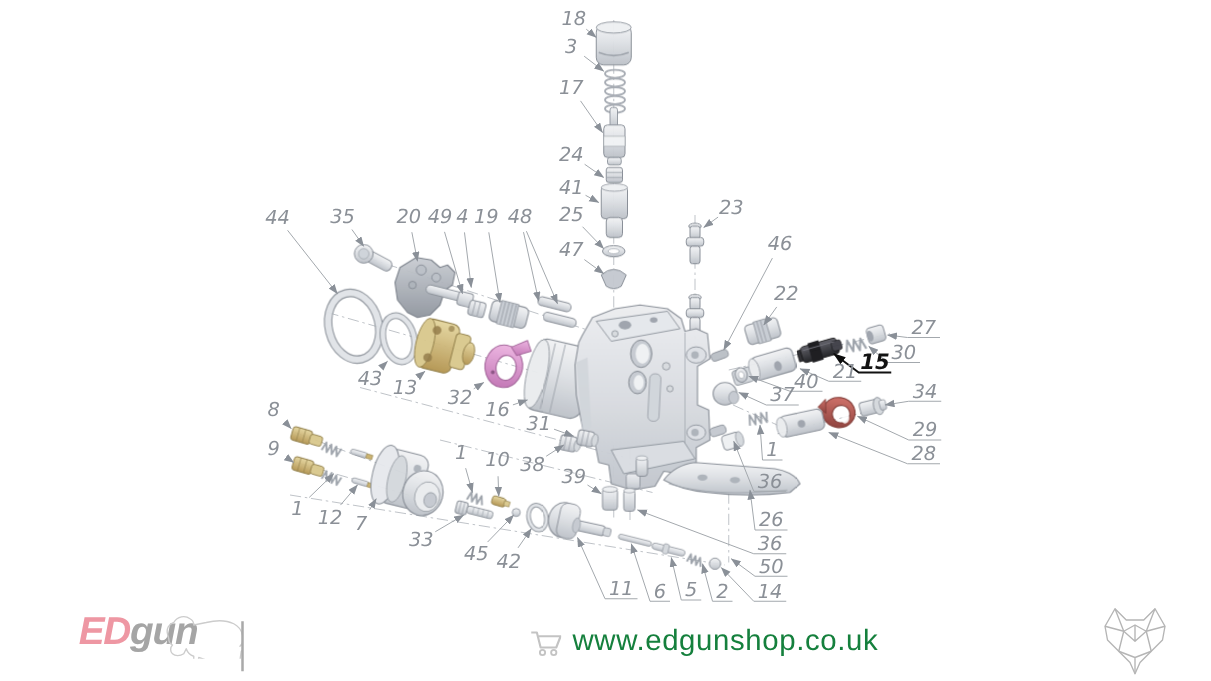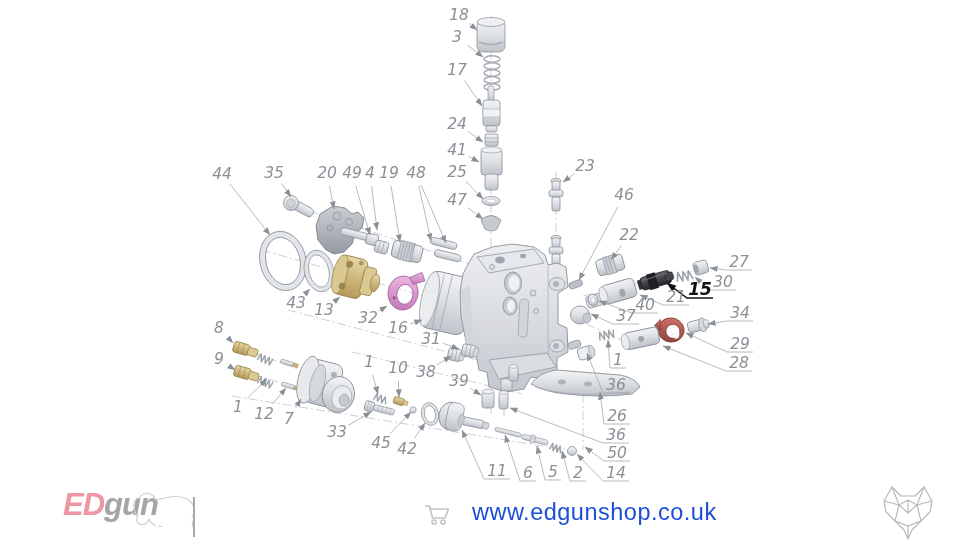--- a/index.html
+++ b/index.html
@@ -6,22 +6,22 @@
   #stage{position:relative;width:969px;height:545px;background:#fff;overflow:hidden;
          font-family:"Liberation Sans",sans-serif;}
   svg text{user-select:none;}
   .lbl{font:italic 15.5px "DejaVu Sans",sans-serif;fill:#8b9097;}
   .lblb{font:italic 700 17px "DejaVu Sans",sans-serif;fill:#121212;}
   .footer-logo{position:absolute;left:63px;top:487px;font-style:italic;font-weight:700;
                font-size:31px;letter-spacing:-1px;white-space:nowrap;}
   .footer-logo .ed{color:#ee97a3;}
   .footer-logo .gun{color:#a5a5a5;}
   .divider{position:absolute;left:193px;top:497px;width:2px;height:40px;background:#a9a9a9;}
-  .site{position:absolute;left:423px;top:499px;display:flex;align-items:center;gap:23px;
-        color:#1d4ed8;font-size:23.5px;letter-spacing:.5px;}
+  .site{position:absolute;left:423px;top:499px;display:flex;align-items:center;gap:9px;
+        color:#15803d;font-size:23.5px;letter-spacing:.5px;}
   .site svg{display:block;}
 </style>
 </head>
 <body>
 
 <div id="stage">
 
 <svg id="diagram-svg" width="969" height="545" viewBox="0 0 969 545" xmlns="http://www.w3.org/2000/svg">
   <defs>
     <linearGradient id="gGray" x1="0" y1="0" x2="0" y2="1">

